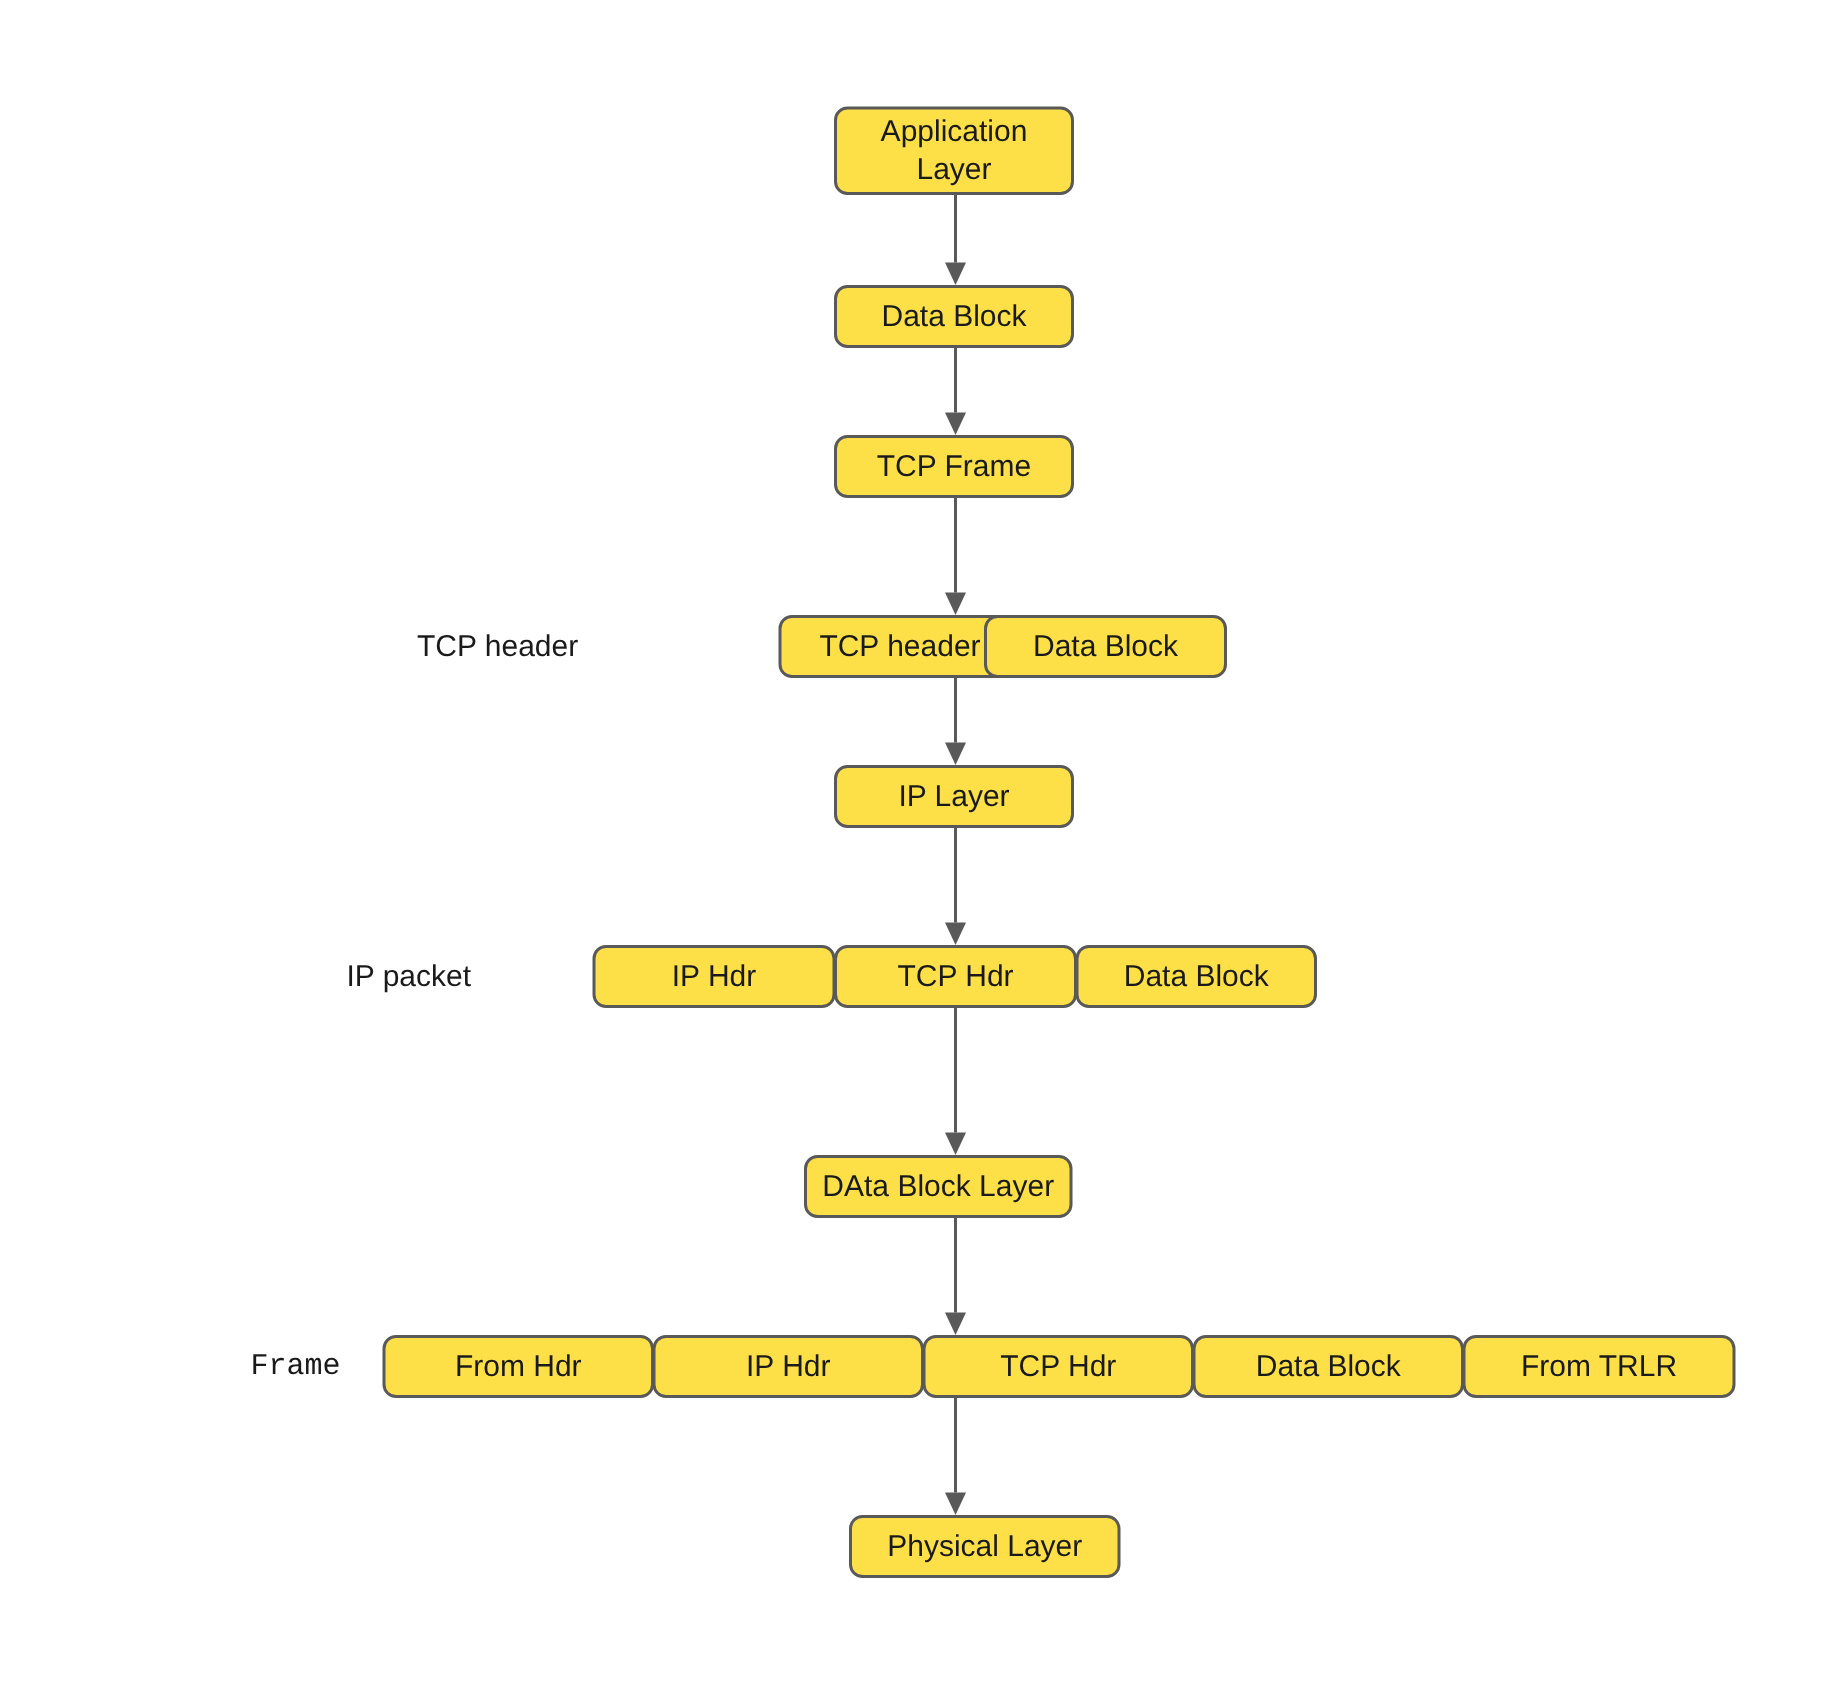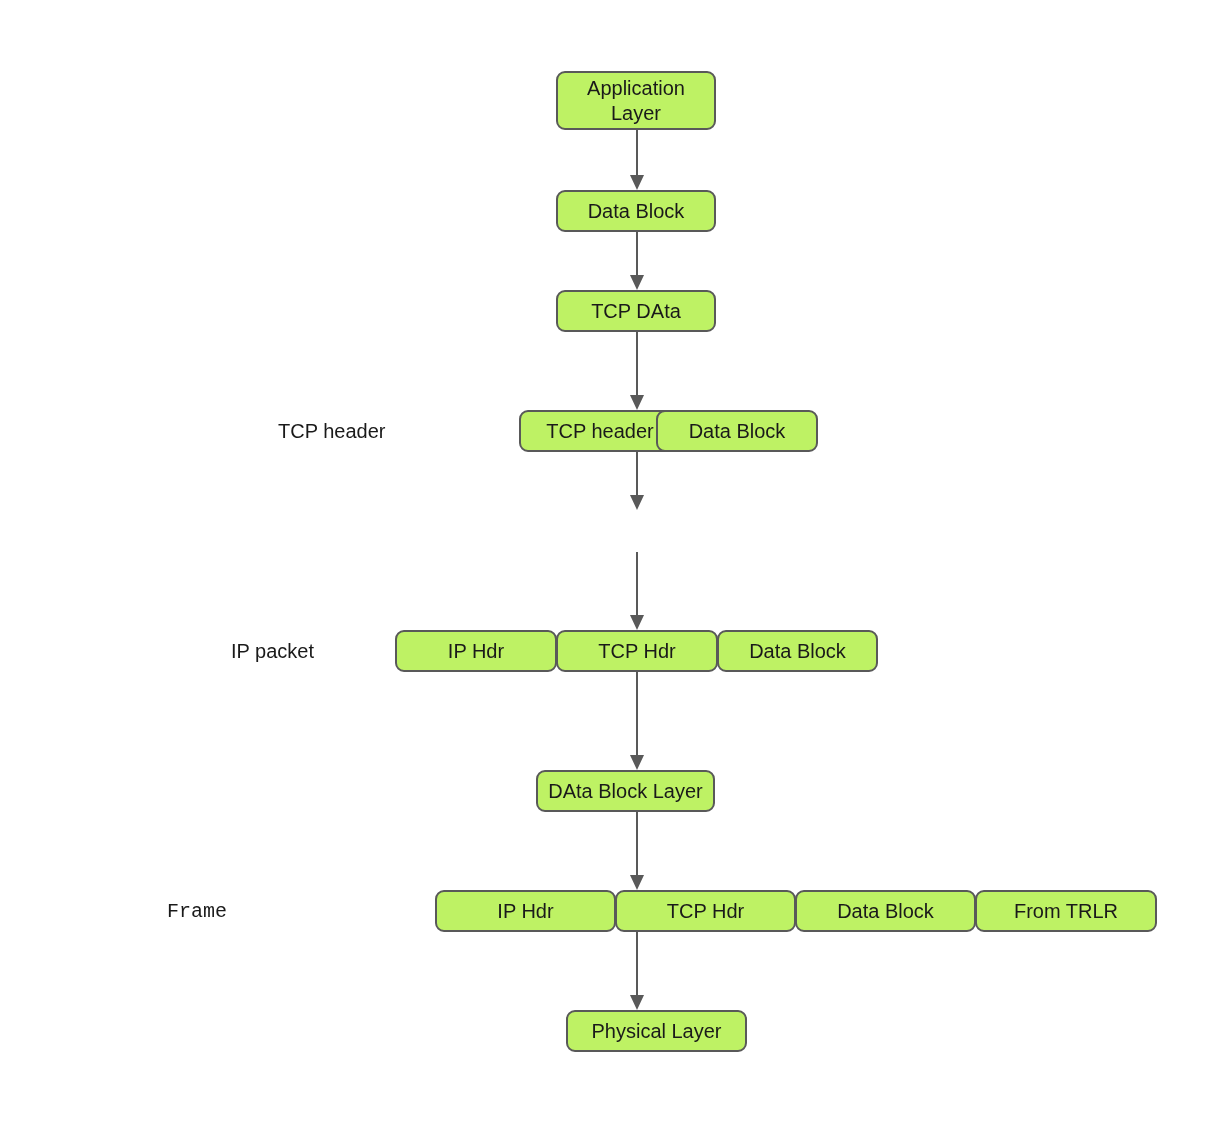--- a/index.html
+++ b/index.html
@@ -13,21 +13,21 @@
   #canvas {
     position: relative;
     width: 1232px;
     height: 1122px;
     background: #ffffff;
     overflow: hidden;
   }
   .node {
     position: absolute;
     box-sizing: border-box;
-    background: #bef264;
+    background: #fde047;
     border: 2px solid #595959;
     border-radius: 9px;
     display: flex;
     align-items: center;
     justify-content: center;
     text-align: center;
     color: #1a1a1a;
     font-size: 20px;
     line-height: 1.25;
     font-family: "Liberation Sans", sans-serif;
@@ -108,35 +108,37 @@
   <div class="arrow" style="left:636px; top:890px; height:120px;">
     <div class="shaft" style="height:105px;"></div>
     <div class="head" style="top:105px;"></div>
   </div>
 
   <div class="node" style="left:556px; top:71px; width:160px; height:59px;">Application
 Layer</div>
 
   <div class="node" style="left:556px; top:190px; width:160px; height:42px;">Data Block</div>
 
-  <div class="node" style="left:556px; top:290px; width:160px; height:42px;">TCP DAta</div>
+  <div class="node" style="left:556px; top:290px; width:160px; height:42px;">TCP Frame</div>
 
   <div class="side-label" style="left:278px; top:410px; height:42px;">TCP header</div>
   <div class="node" style="left:495px; top:410px; width:162px; height:42px;margin-left:24px;">TCP header</div>
   <div class="node" style="left:656px; top:410px; width:162px; height:42px;">Data Block</div>
 
+  <div class="node" style="left:556px; top:510px; width:160px; height:42px;">IP Layer</div>
 
   <div class="side-label" style="left:231px; top:630px; height:42px;">IP packet</div>
   <div class="node" style="left:395px; top:630px; width:162px; height:42px;">IP Hdr</div>
   <div class="node" style="left:556px; top:630px; width:162px; height:42px;">TCP Hdr</div>
   <div class="node" style="left:717px; top:630px; width:161px; height:42px;">Data Block</div>
 
   <div class="node" style="left:536px; top:770px; width:179px; height:42px;">DAta Block Layer</div>
 
   <div class="side-label" style="left:167px; top:890px; height:42px;font-family:Liberation Mono, monospace;">Frame</div>
+  <div class="node" style="left:255px; top:890px; width:181px; height:42px;">From Hdr</div>
   <div class="node" style="left:435px; top:890px; width:181px; height:42px;">IP Hdr</div>
   <div class="node" style="left:615px; top:890px; width:181px; height:42px;">TCP Hdr</div>
   <div class="node" style="left:795px; top:890px; width:181px; height:42px;">Data Block</div>
   <div class="node" style="left:975px; top:890px; width:182px; height:42px;">From TRLR</div>
 
   <div class="node" style="left:566px; top:1010px; width:181px; height:42px;">Physical Layer</div>
 
 </div>
 
 </body></html>

